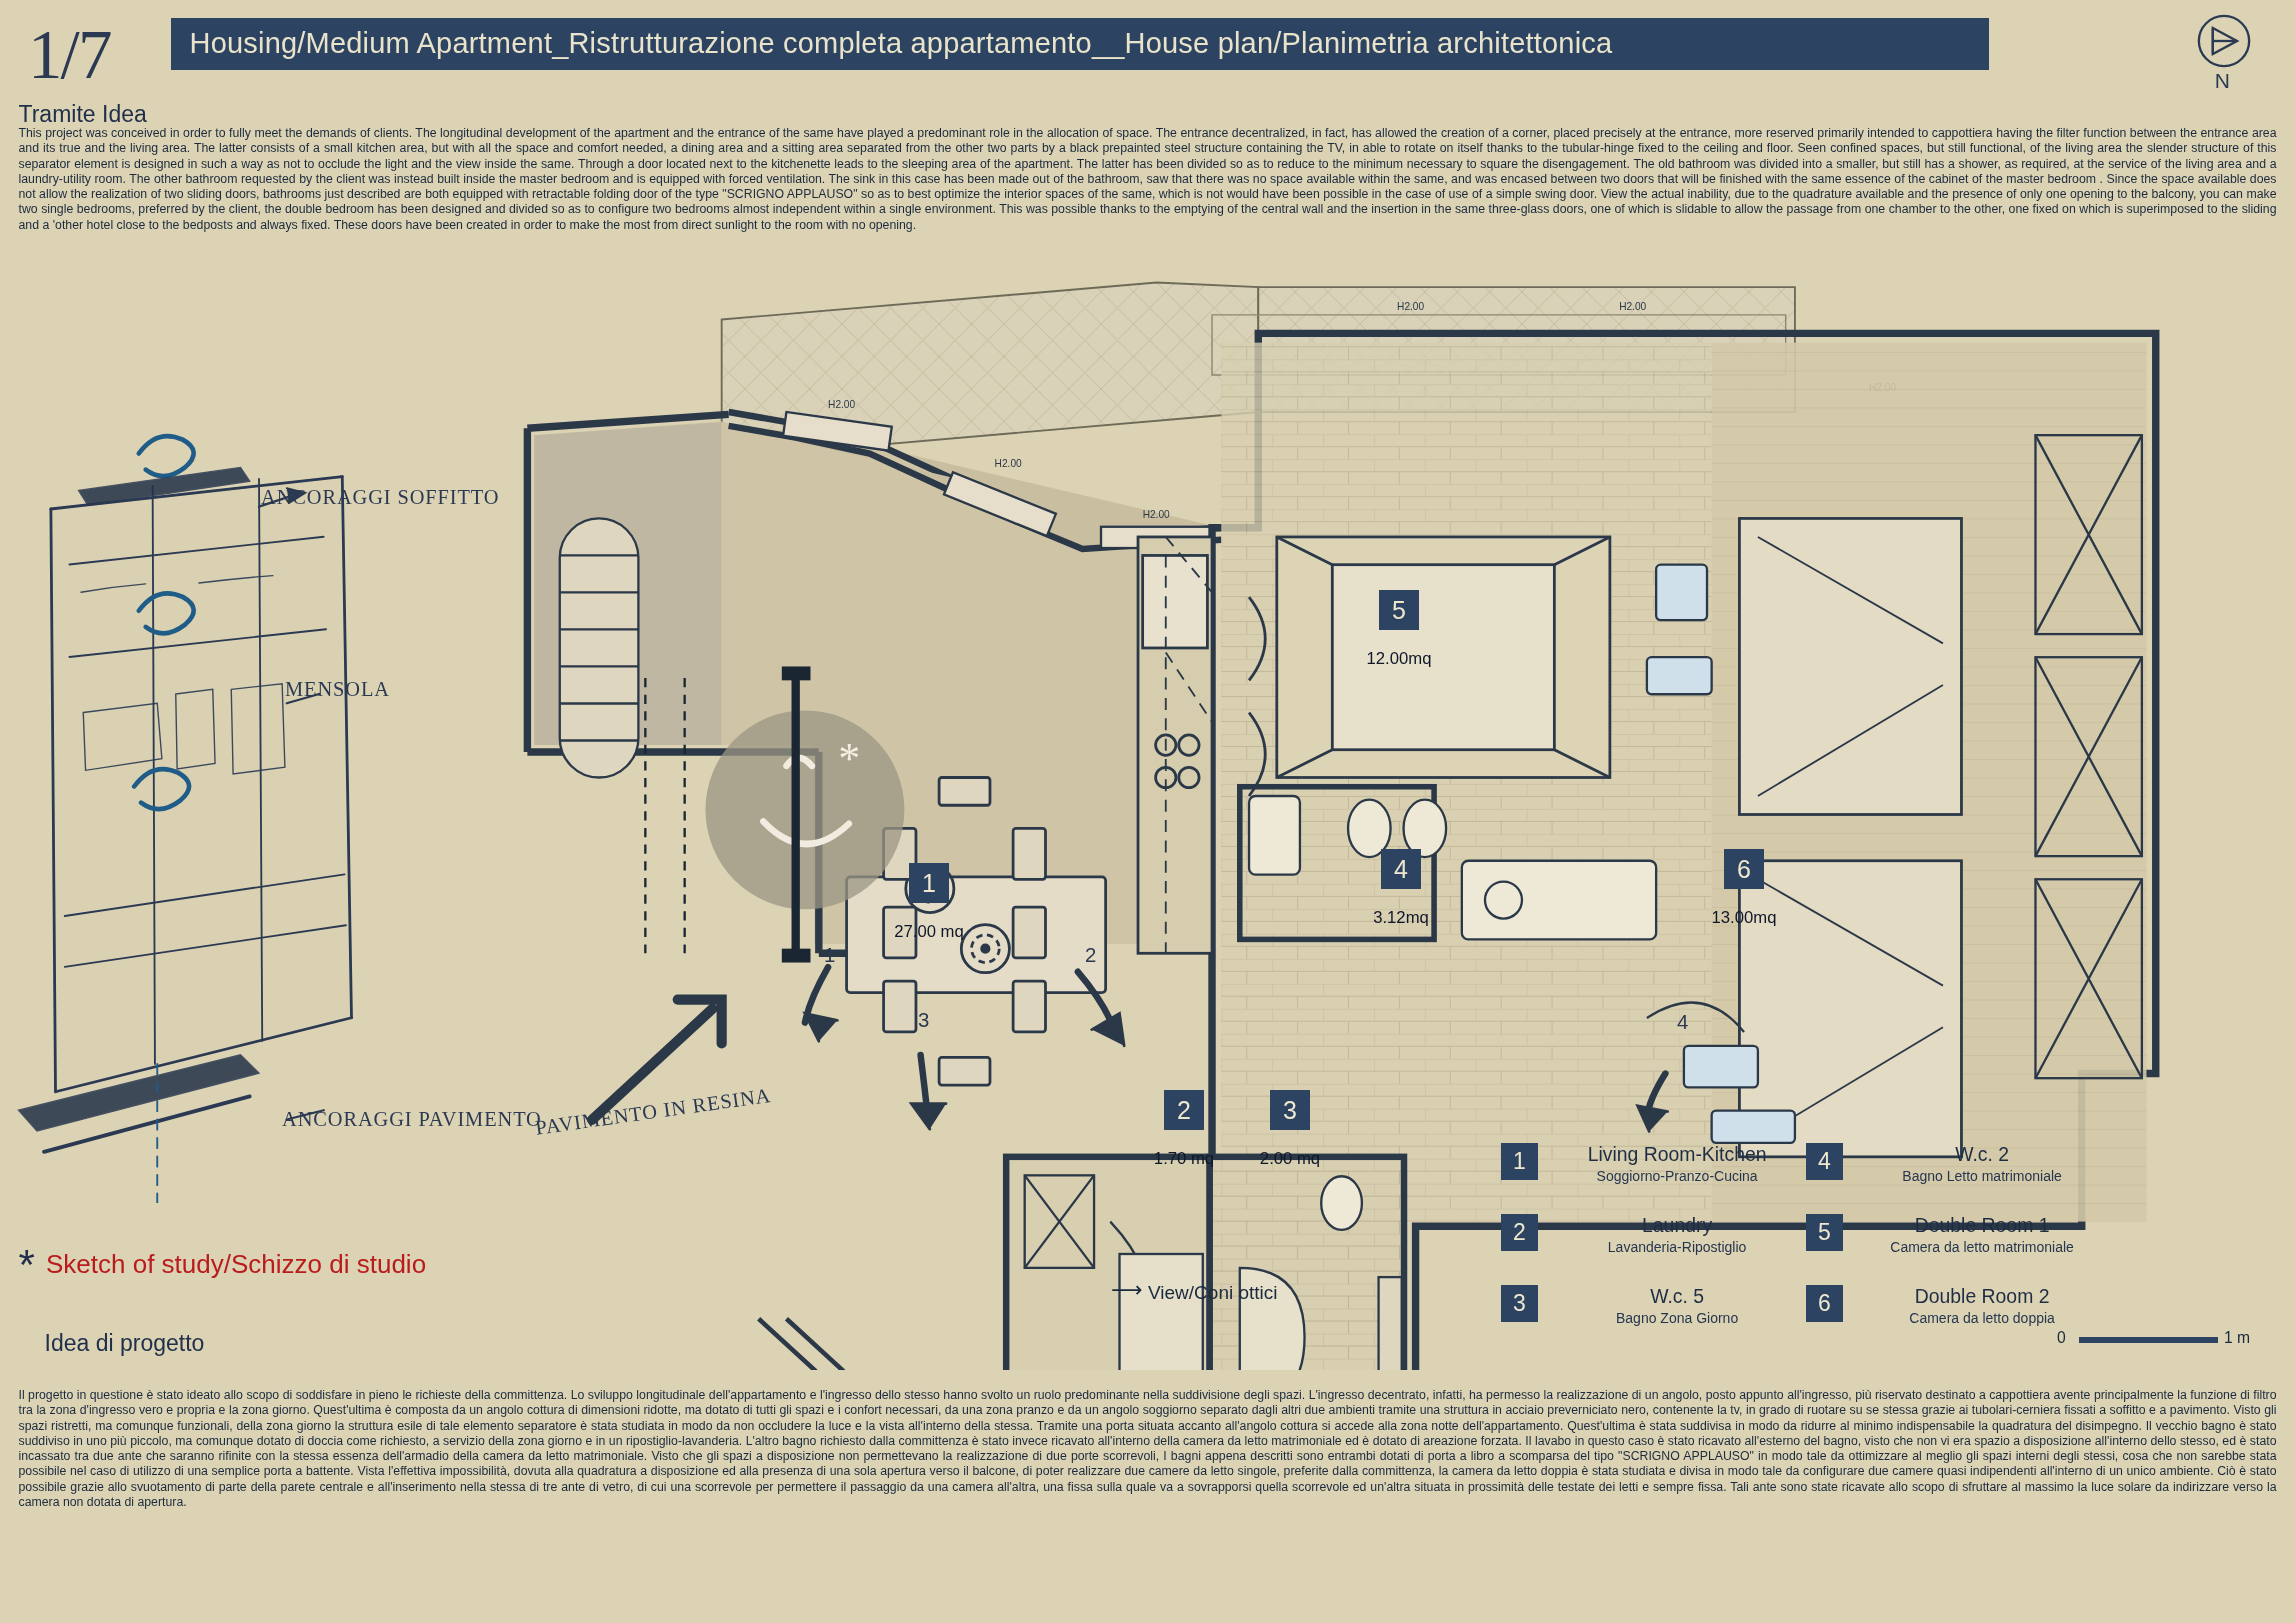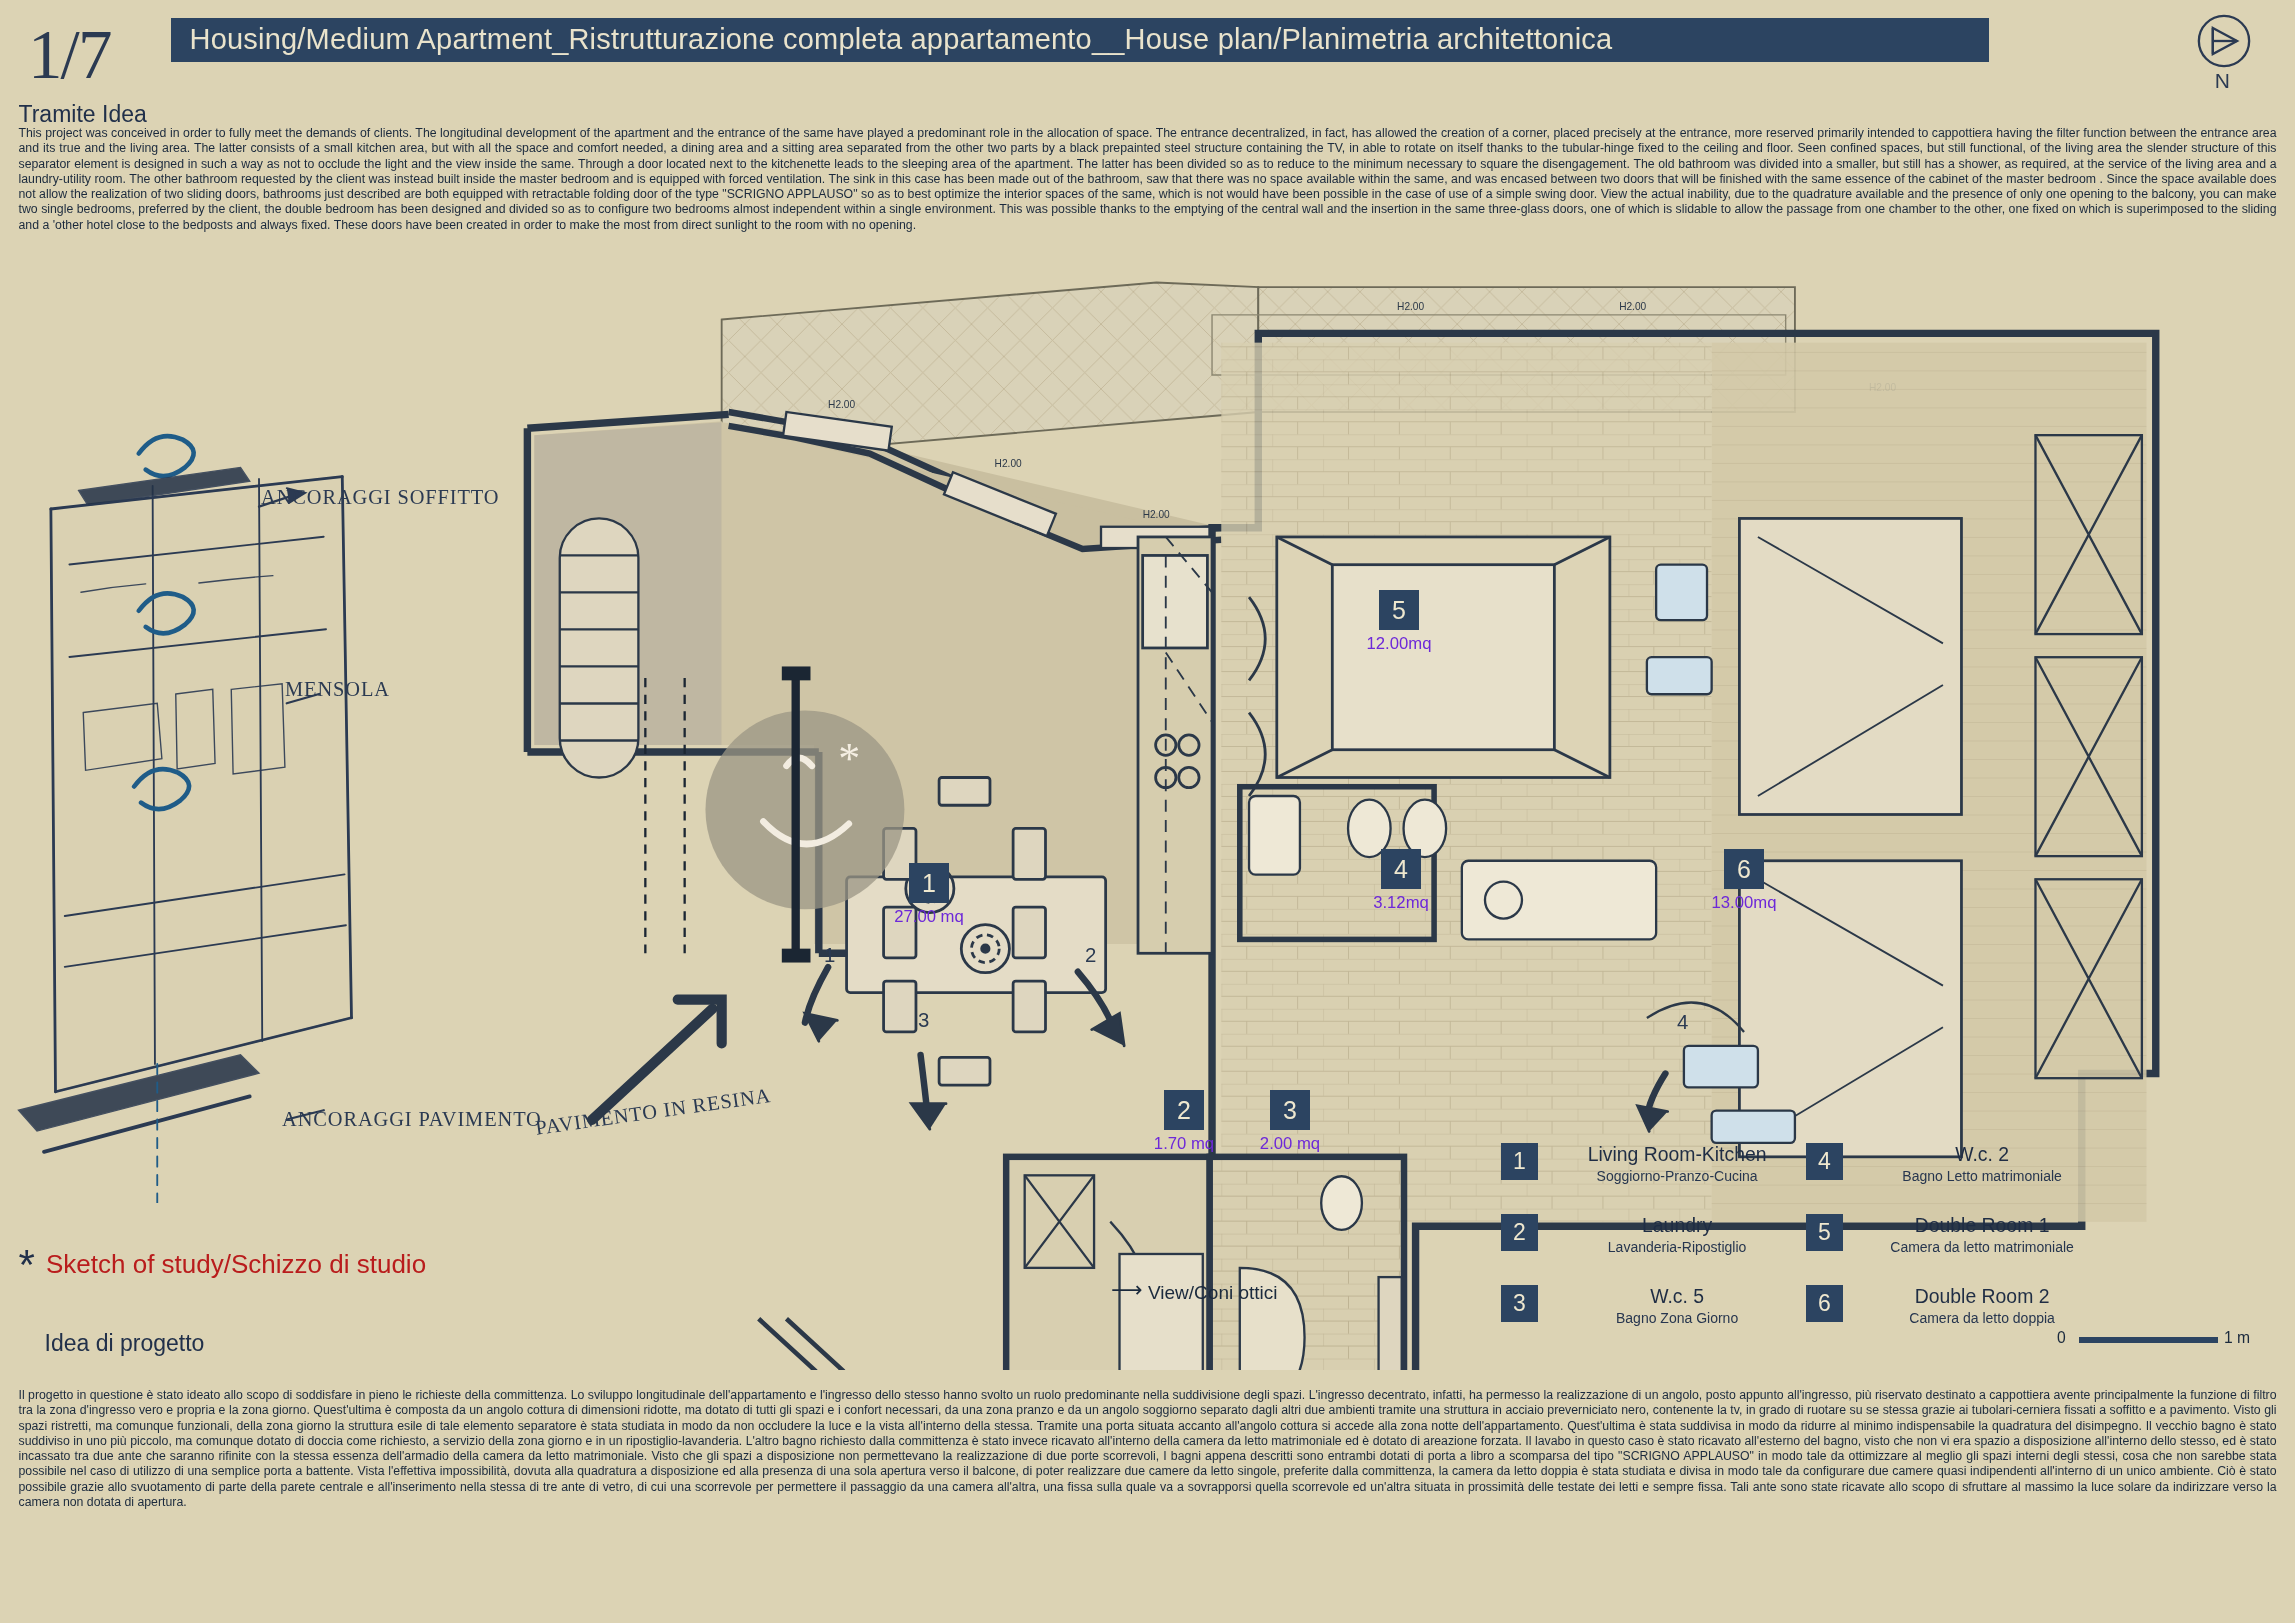--- a/index.html
+++ b/index.html
@@ -16,21 +16,21 @@
   
   .page-num {
     position:absolute; left:28px; top:4.6px;
     font-size:69px; line-height:1;
     color:#2b3a52; font-family:"Liberation Serif", serif;
     letter-spacing:-1.9px;
     margin-top:16px;
   }
   .page-num .slash { font-size:69px; }
   .title-bar {
-    position:absolute; left:171px; top:17.6px; width:1818px; height:44px;
+    position:absolute; left:171px; top:17.6px; width:1818px; height:52px;
     background:#2c4461; color:#e9e3cc;
     display:flex; align-items:center; padding-left:18.5px;
     box-sizing:border-box;
     font-size:29px;
     letter-spacing:0.2px;
   }
   .north {
     position:absolute; right:44px; top:14px; width:54px; height:54px;
   }
   .north svg { width:54px; height:54px; display:block; }
@@ -75,21 +75,21 @@
   }
 
   
   .room-tag { position:absolute; }
   .room-tag .num {
     width:40px; height:40px; background:#2c4461; color:#efe8cf;
     font-size:25px; display:flex; align-items:center; justify-content:center;
     box-sizing:border-box;
   }
   .room-tag .area {
-    margin-top:4px; font-size:16.7px; color:#6d28d9; text-align:center;
+    margin-top:19px; font-size:16.7px; color:#0f172a; text-align:center;
     white-space:nowrap; transform:translateX(-50%); margin-left:20px;
   }
 
   
   .legend { position:absolute; left:1501px; top:1143px; width:611px; }
   .legend-row { display:flex; margin-bottom:30px; }
   .legend-col { width:305px; display:flex; align-items:flex-start; }
   .legend-box {
     width:37px; height:37px; background:#2c4461; color:#efe8cf;
     font-size:23px; display:flex; align-items:center; justify-content:center;

